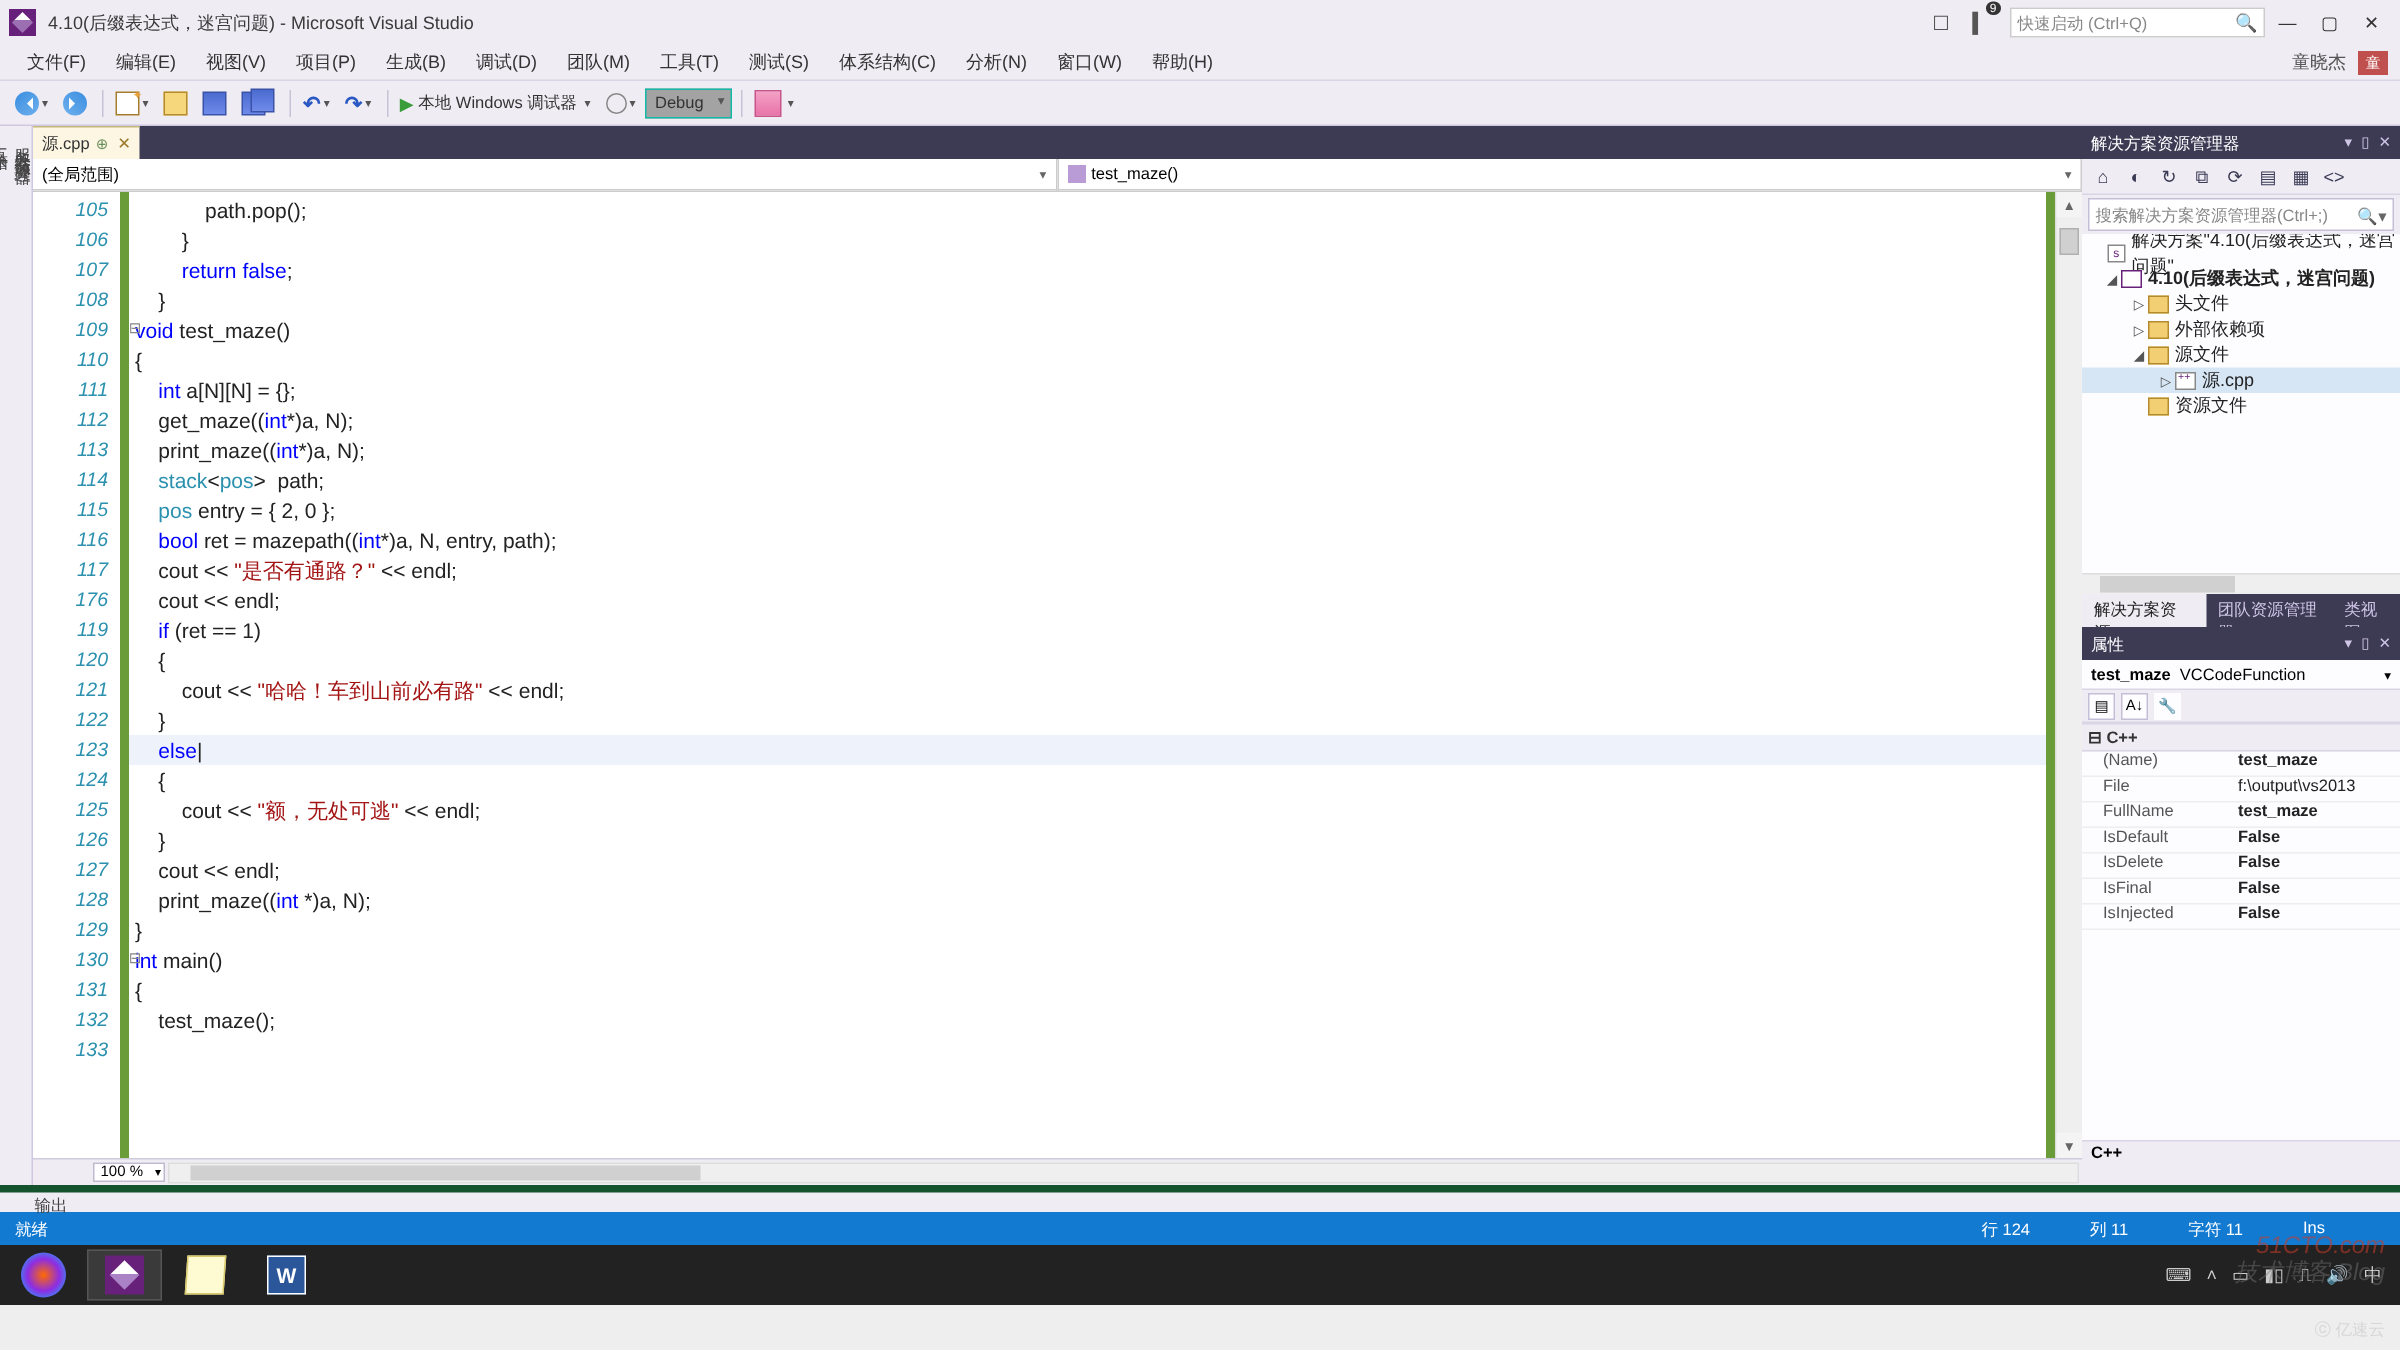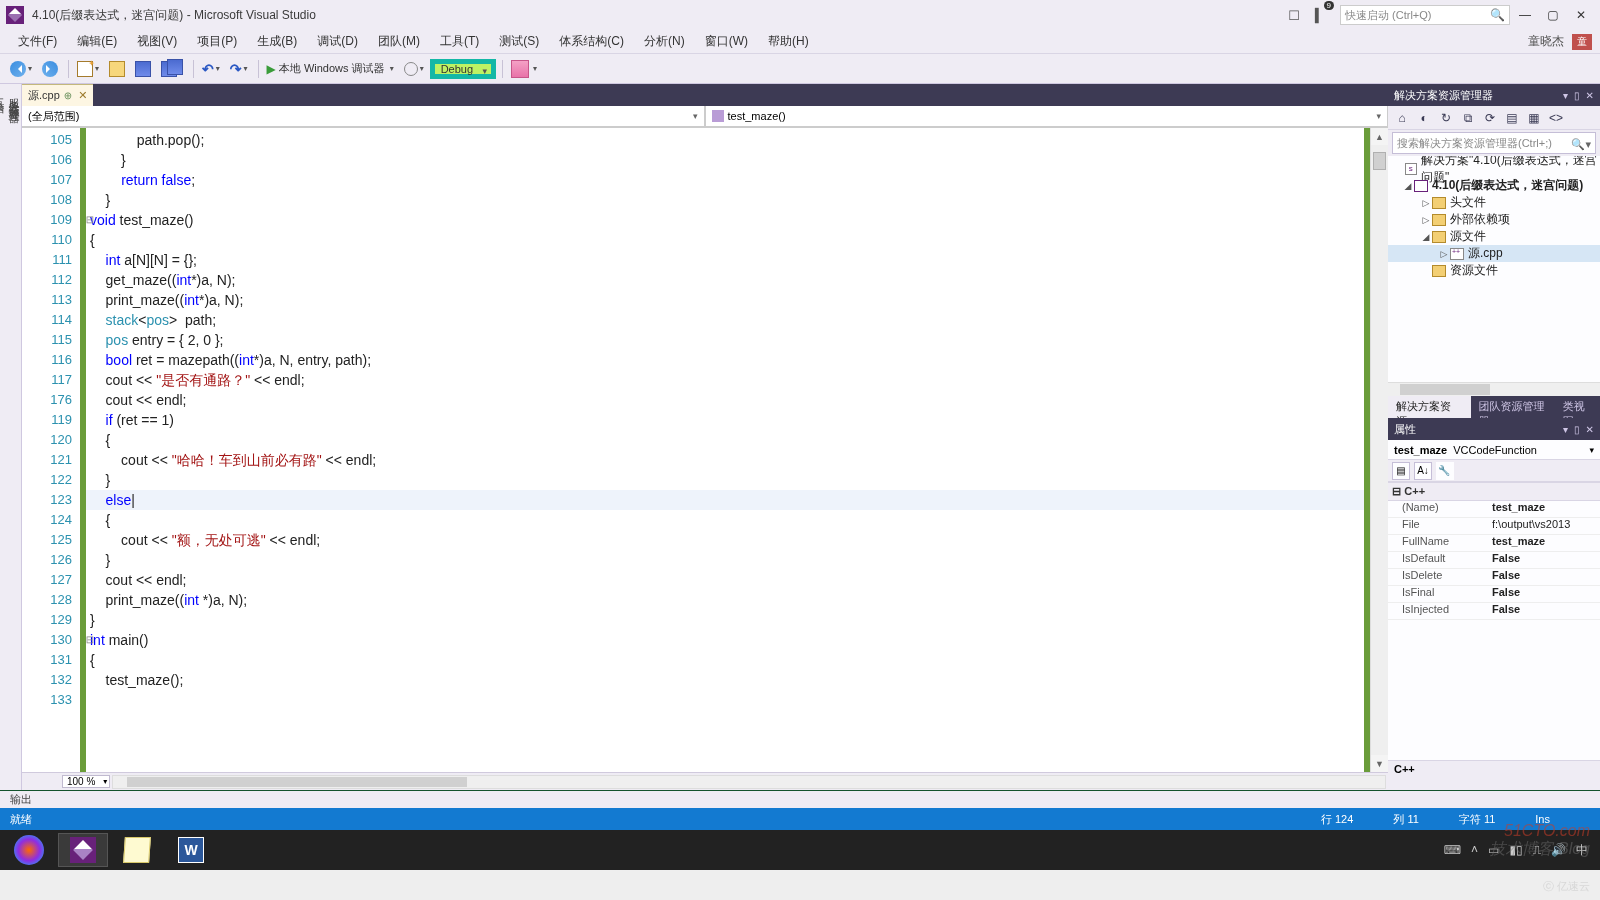--- a/index.html
+++ b/index.html
@@ -25,38 +25,38 @@
 .tb .ico { width:16px; height:16px; display:inline-block; }
 .ico-nav { background:linear-gradient(135deg,#3a8de0,#6fb1ed); border-radius:50%; position:relative;}
 .ico-nav::after{content:"";position:absolute;left:4px;top:4px;border:4px solid transparent;border-right-color:#fff;}
 .ico-new { background:#fff; border:1px solid #a57b2c; position:relative;}
 .ico-new::after{content:"✦";position:absolute;right:-3px;top:-3px;font-size:8px;color:#e8a13a;}
 .ico-open { background:#f7d77c; border:1px solid #b48b2c;}
 .ico-save { background:linear-gradient(#4b6bd0,#6f8bea); border:1px solid #3a52a8;}
 .ico-undo { color:#2a58c3; font-size:14px; font-weight:bold;}
 .ico-redo { color:#2a58c3; font-size:14px; font-weight:bold;}
 .ico-play { color:#3a9c3a; font-size:12px;}
-.tb.combo { border:5px solid #14b8a6; background:#bef264; height:20px; padding:0 18px 0 6px; position:relative; min-width:52px;}
+.tb.combo { border:1px solid #14b8a6; background:#a3a3a3; height:20px; padding:0 18px 0 6px; position:relative; min-width:52px;}
 .tb.combo::after { content:"▾"; position:absolute; right:4px; top:2px; font-size:9px; color:#555;}
 .tb.pink { width:18px; height:18px; background:linear-gradient(#f4a1c5,#e873a9); border:1px solid #c75589;}
 .body { display:flex; height:706px; background:#fff;}
 .left-rail { width:22px; background:#efecf4; border-right:1px solid #cfc8e0; writing-mode:vertical-rl; font-size:11px; color:#444; text-align:left; padding-top:6px; letter-spacing:2px;}
 .left-rail div { margin-bottom:10px;}
 .editor-area { flex:1; display:flex; flex-direction:column; min-width:0;}
 .tabrow { height:22px; background:#3d3a54; display:flex; align-items:flex-end;}
 .file-tab { height:22px; background:#fdf6e3; padding:0 6px; display:flex; align-items:center; font-size:11px; color:#333; border-top:1px solid #c3b87c;}
 .file-tab .pin { color:#6a915c; margin-left:4px; font-size:10px;}
 .file-tab .close { color:#9c7a2c; margin-left:6px; font-size:11px;}
 .navbar { height:22px; display:flex; border-bottom:1px solid #ccc;}
 .navbar .scope { flex:1; border:1px solid #ccc; border-top:none; font-size:11px; padding:2px 6px; display:flex; align-items:center; background:#fff;}
 .navbar .scope:first-child { border-left:none;}
 .navbar .drop { margin-left:auto; font-size:9px; color:#666;}
 .navbar .cube { width:12px; height:12px; background:#b99cd6; margin-right:4px; display:inline-block;}
 .code-wrap { flex:1; display:flex; overflow:hidden; position:relative; background:#fff;}
-.gutter { width:58px; background:#fff; text-align:right; padding-right:8px; font-size:13px; color:#2b91af; font-family:Consolas,monospace; line-height:20px; padding-top:2px;}
+.gutter { width:58px; background:#fff; text-align:right; padding-right:8px; font-size:13px; color:#2b91af; font-family:Consolas,monospace; line-height:20px; padding-top:2px;font-style:italic;}
 .margin-bar { width:6px; background:#6a9c3a;}
 .code { flex:1; font-family:Consolas,monospace; font-size:14px; line-height:20px; color:#222; padding-top:2px; white-space:pre; position:relative;}
 .code .kw { color:#0000ff;margin-top:38px;}
 .code .str { color:#a31515;}
 .code .type { color:#2b91af;}
 .code .outline { position:absolute; left:-1px; width:10px; text-align:center; color:#888; font-size:10px;}
 .code-line { padding-left:4px; position:relative;}
 .code-line.hl { background:#eef3fb;}
 .right-margin { width:6px; background:#6a9c3a;}
 .vscroll { width:18px; background:#efefef; border-left:1px solid #ddd; position:relative;}
@@ -93,21 +93,21 @@
 .props .obj .drop { margin-left:auto; font-size:9px;}
 .props .ptb { height:22px; display:flex; align-items:center; gap:4px; padding:0 4px; border-bottom:1px solid #d9d5e4;}
 .props .ptb span { width:18px; height:18px; display:flex; align-items:center; justify-content:center; border:1px solid #c5bed7; font-size:10px; background:#fdfdff;}
 .props-grid { flex:1; font-size:11px; background:#fdfdff; overflow:auto;}
 .props-grid .cat { background:#efecf4; padding:2px 4px; font-weight:bold; color:#333; border-top:1px solid #d9d5e4; border-bottom:1px solid #d9d5e4;}
 .props-grid .prow { display:flex; height:17px; border-bottom:1px solid #eee;}
 .props-grid .pname { width:100px; padding-left:14px; color:#555;}
 .props-grid .pval { flex:1; padding-left:4px; color:#222;}
 .props-grid .pval.b { font-weight:bold;}
 .props-desc { height:30px; border-top:1px solid #d9d5e4; padding:2px 6px; font-size:11px;}
-.output-bar { height:18px; background:#efecf4; border-top:1px solid #14532d; font-size:11px; color:#444; padding:1px 10px;}
+.output-bar { height:18px; background:#efecf4; border-top:5px solid #14532d; font-size:11px; color:#444; padding:1px 23px;}
 .statusbar { height:22px; background:#137ad1; color:#fff; font-size:11px; display:flex; align-items:center; padding:0 10px;}
 .statusbar .seg { margin-right:40px;}
 .statusbar .sp { flex:1;}
 .taskbar { height:40px; background:#222; display:flex; align-items:center; padding:0 4px; position:relative;}
 .taskbar .tbtn { width:50px; height:34px; margin-right:4px; display:flex; align-items:center; justify-content:center; border:1px solid transparent;}
 .taskbar .tbtn.active { background:#3a3a3a; border-color:#555;}
 .taskbar .start { background:radial-gradient(circle,#ff6a00,#8e2de2,#00c6ff); border-radius:50%; width:30px; height:30px;}
 .taskbar .vs { width:26px; height:26px; background:#68217a;}
 .taskbar .vs::before{content:"";display:block;width:14px;height:14px;margin:6px;background:linear-gradient(135deg,#fff 45%,#aa82c5 45%);transform:rotate(45deg);}
 .taskbar .note { width:26px; height:26px; background:#fefad1; border:1px solid #d9c96a; transform:skewX(-4deg);}

